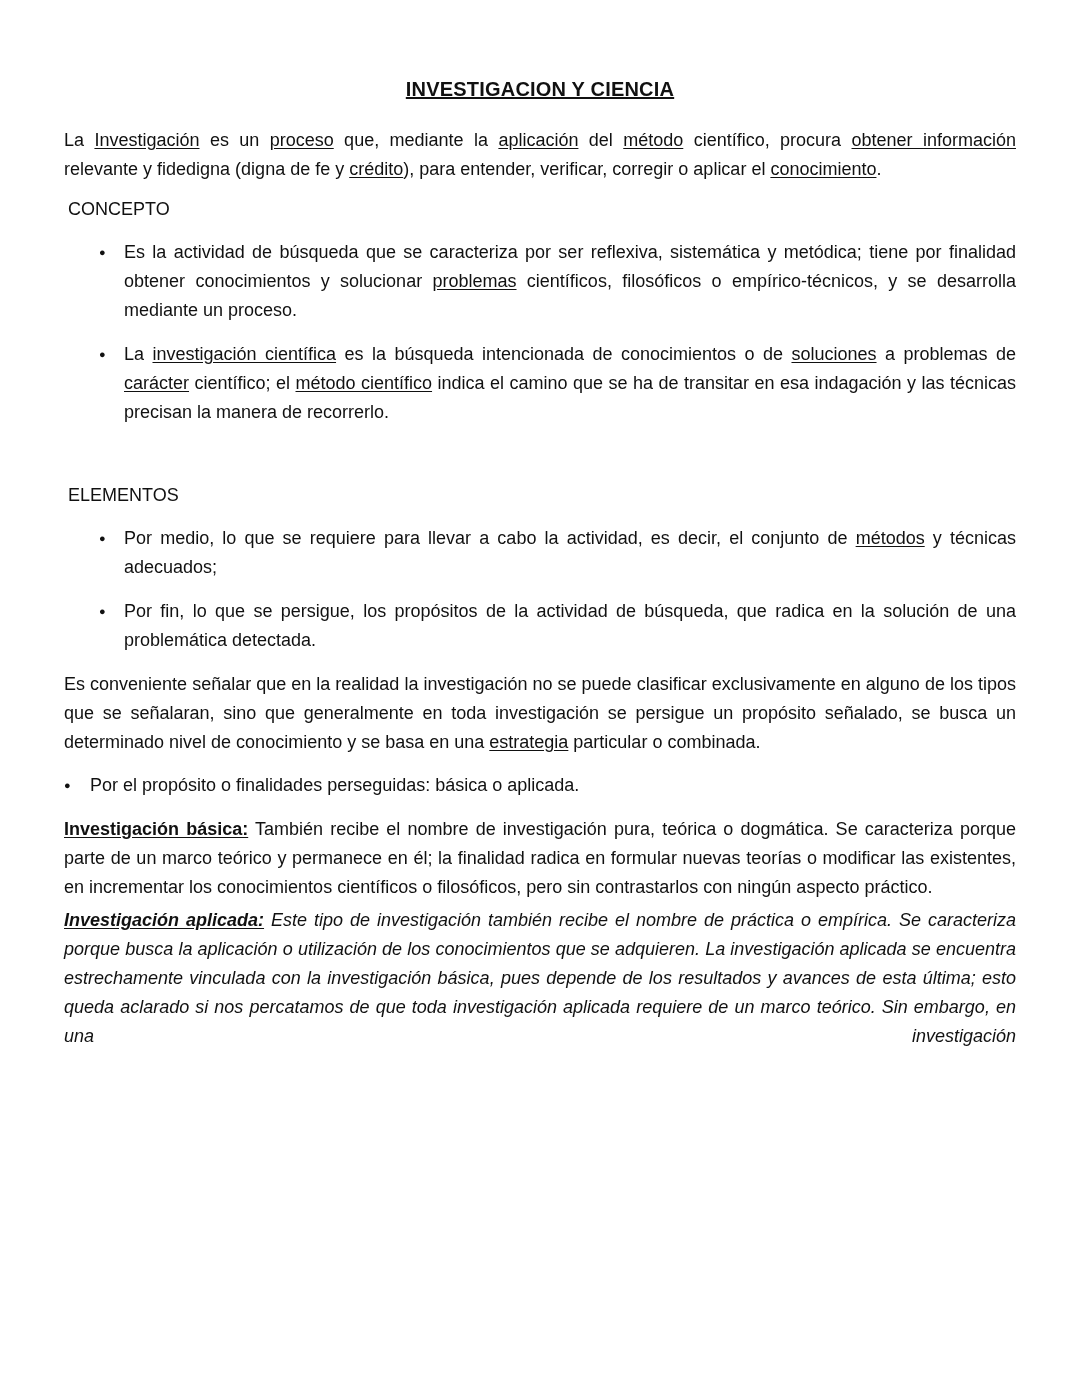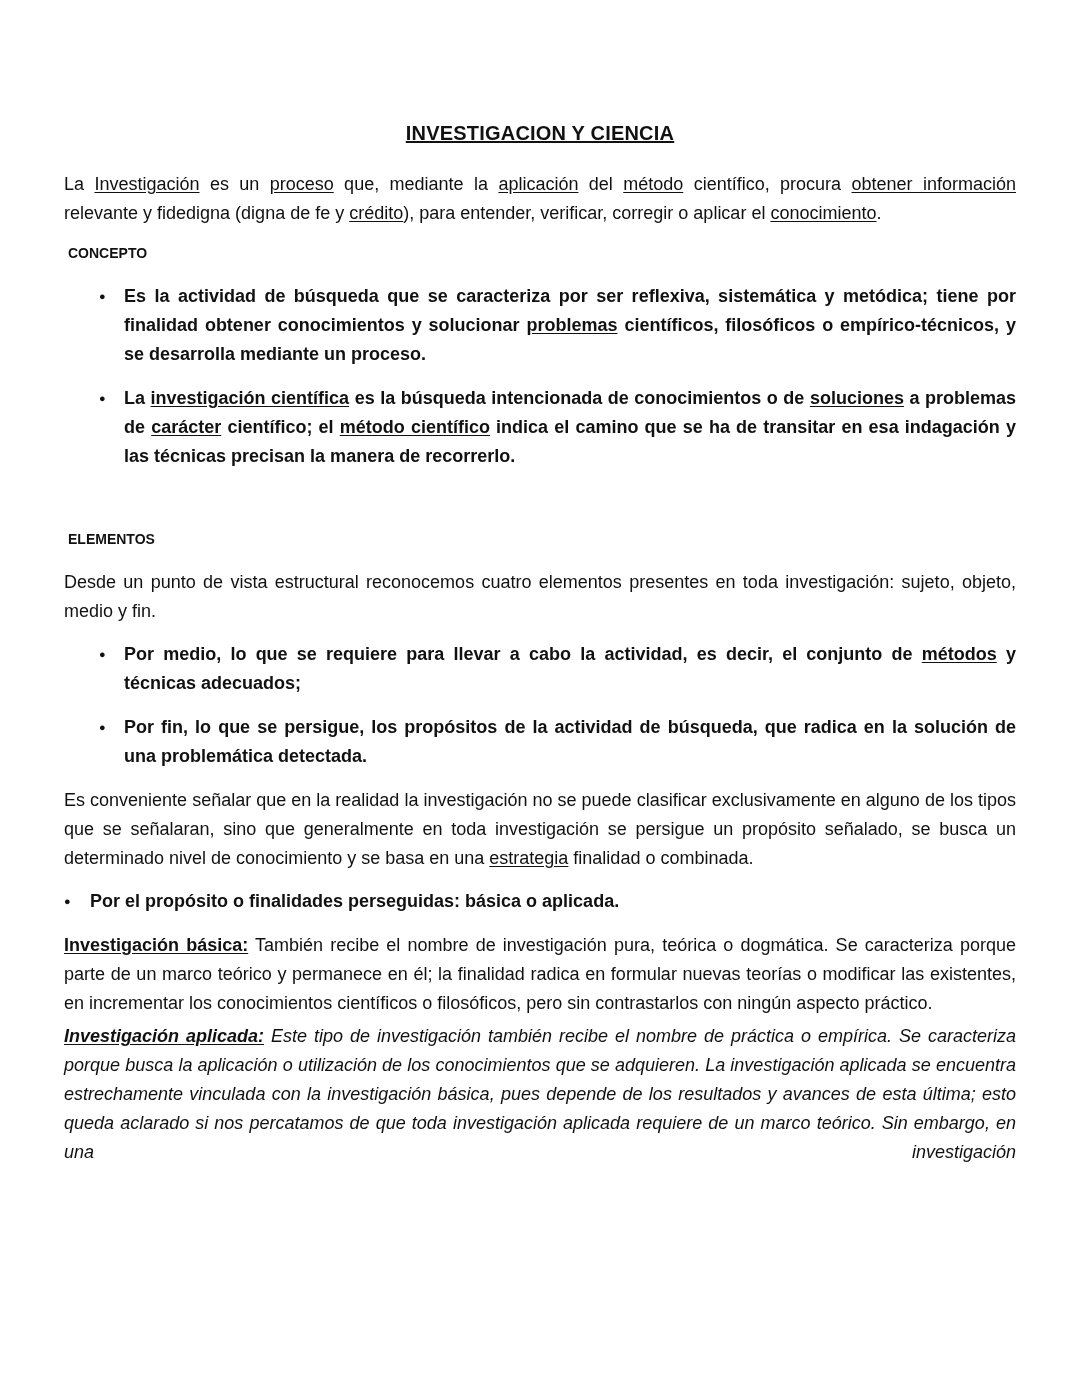--- a/index.html
+++ b/index.html
@@ -1,21 +1,21 @@
 <!DOCTYPE html>
 <html><head>
 <meta charset="utf-8">
 <style>
   * { margin: 0; padding: 0; box-sizing: border-box; }
   html, body { background: #ffffff; }
   .page {
     width: 1080px;
     height: 1397px;
     background: #ffffff;
-    padding: 120px 64px 0 64px;
+    padding: 76px 64px 0 64px;
     font-family: "Liberation Sans", "DejaVu Sans", sans-serif;
     color: #111111;
     overflow: hidden;
   }
   .title {
     font-size: 20px;
     font-weight: 700;
     text-align: center;
     text-decoration: underline;
     letter-spacing: 0.2px;
@@ -23,38 +23,37 @@
     line-height: 26px;
   }
   .body {
     font-size: 18px;
     line-height: 29px;
     text-align: justify;
   }
   p.body { margin: 0 0 14px 0; }
   p.gap-lg { margin-bottom: 4px; }
   .heading {
-    font-size: 14px;
-    font-weight: 700;
+    font-size: 18px;
+    font-weight: 400;
     line-height: 22px;
     padding-left: 4px;
     margin: 0 0 18px 0;
   }
   .heading.sp-top { margin-top: 57px; }
   .heading.sp-top-sm { margin-top: 10px; }
   ul.bullets {
     list-style: none;
     margin: 0 0 6px 0;
     padding: 0;
   }
   ul.bullets > li {
     position: relative;
     padding-left: 60px;
     margin-bottom: 15px;
-    font-weight: bold;
   }
   ul.bullets > li::before {
     content: "\25CF";
     position: absolute;
     left: 35px;
     top: 0;
     font-size: 11px;
     line-height: 29px;
     color: #111111;
   }
@@ -73,27 +72,26 @@
 
   <p class="body"><span>La </span><span class="u">Investigación</span><span> es un </span><span class="u">proceso</span><span> que, mediante la </span><span class="u">aplicación</span><span> del </span><span class="u">método</span><span> científico, procura </span><span class="u">obtener información</span><span> relevante y fidedigna (digna de fe y </span><span class="u">crédito</span><span>), para entender, verificar, corregir o aplicar el </span><span class="u">conocimiento</span><span>.</span></p>
 
   <h2 class="heading sp-top-sm">CONCEPTO</h2>
   <ul class="bullets">
     <li class="body"><span>Es la actividad de búsqueda que se caracteriza por ser reflexiva, sistemática y metódica; tiene por finalidad obtener conocimientos y solucionar </span><span class="u">problemas</span><span> científicos, filosóficos o empírico-técnicos, y se desarrolla mediante un proceso.</span></li>
     <li class="body"><span>La </span><span class="u">investigación científica</span><span> es la búsqueda intencionada de conocimientos o de </span><span class="u">soluciones</span><span> a problemas de </span><span class="u">carácter</span><span> científico; el </span><span class="u">método científico</span><span> indica el camino que se ha de transitar en esa indagación y las técnicas precisan la manera de recorrerlo.</span></li>
   </ul>
 
   <h2 class="heading sp-top">ELEMENTOS</h2>
-  <p class="body"><span>Desde un punto de vista estructural reconocemos cuatro elementos presentes en toda investigación: sujeto, objeto, medio y fin.</span></p>
   <ul class="bullets">
     <li class="body"><span>Por medio, lo que se requiere para llevar a cabo la actividad, es decir, el conjunto de </span><span class="u">métodos</span><span> y técnicas adecuados;</span></li>
     <li class="body"><span>Por fin, lo que se persigue, los propósitos de la actividad de búsqueda, que radica en la solución de una problemática detectada.</span></li>
   </ul>
 
-  <p class="body"><span>Es conveniente señalar que en la realidad la investigación no se puede clasificar exclusivamente en alguno de los tipos que se señalaran, sino que generalmente en toda investigación se persigue un propósito señalado, se busca un determinado nivel de conocimiento y se basa en una </span><span class="u">estrategia</span><span> finalidad o combinada.</span></p>
+  <p class="body"><span>Es conveniente señalar que en la realidad la investigación no se puede clasificar exclusivamente en alguno de los tipos que se señalaran, sino que generalmente en toda investigación se persigue un propósito señalado, se busca un determinado nivel de conocimiento y se basa en una </span><span class="u">estrategia</span><span> particular o combinada.</span></p>
   <ul class="bullets outer">
     <li class="body"><span>Por el propósito o finalidades perseguidas: básica o aplicada.</span></li>
   </ul>
 
   <p class="body gap-lg" style="margin-top:6px;"><span class="u b">Investigación básica:</span><span> También recibe el nombre de investigación pura, teórica o dogmática. Se caracteriza porque parte de un marco teórico y permanece en él; la finalidad radica en formular nuevas teorías o modificar las existentes, en incrementar los conocimientos científicos o filosóficos, pero sin contrastarlos con ningún aspecto práctico.</span></p>
 
   <p class="body justify-last"><span class="u b">Investigación aplicada:</span><span> Este tipo de investigación también recibe el nombre de práctica o empírica. Se caracteriza porque busca la aplicación o utilización de los conocimientos que se adquieren. La investigación aplicada se encuentra estrechamente vinculada con la investigación básica, pues depende de los resultados y avances de esta última; esto queda aclarado si nos percatamos de que toda investigación aplicada requiere de un marco teórico. Sin embargo, en una investigación</span></p>
 
 </div>
 

